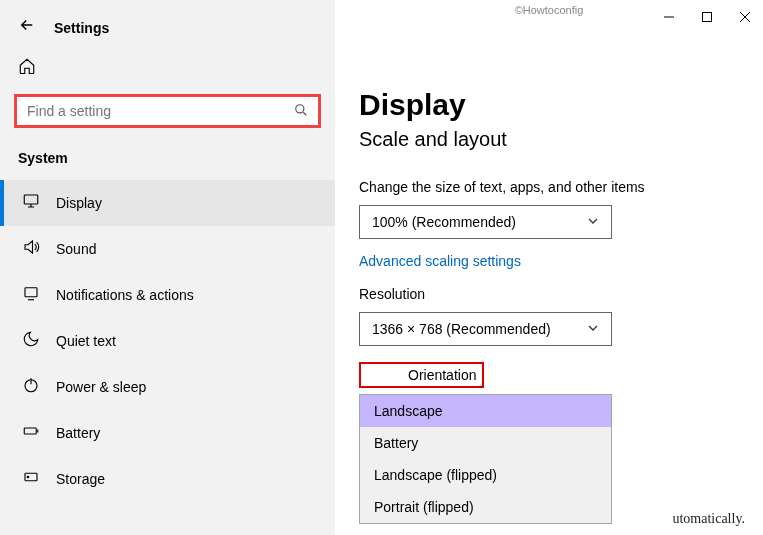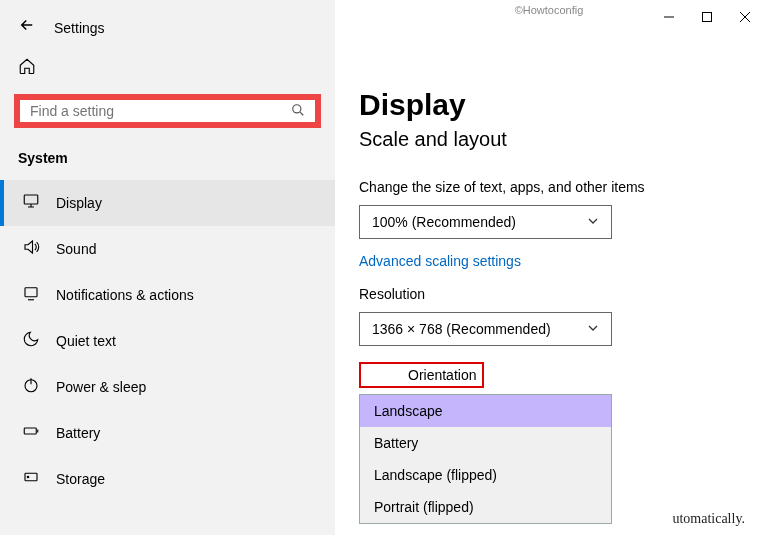--- a/index.html
+++ b/index.html
@@ -1,22 +1,22 @@
 <!DOCTYPE html>
 <html><head>
   <meta charset="utf-8">
   <style>
     * { margin: 0; padding: 0; box-sizing: border-box; font-family: 'Segoe UI', sans-serif; }
     body { width: 763px; height: 535px; display: flex; background: #fff; overflow: hidden; position: relative; }
     .sidebar { width: 335px; background: #f2f2f2; padding: 0; height: 100%; }
     .topbar { display: flex; align-items: center; padding: 16px 18px 8px 18px; gap: 18px; }
     .back { font-size: 18px; cursor: pointer; }
-    .app-title { font-size: 14px; }
+    .app-title { font-size: 14px; font-weight: bold; }
     .home { padding: 10px 18px 8px 18px; font-size: 18px; }
-    .search-wrap { margin: 6px 14px 16px 14px; border: 6px solid #ef4444; background: #fff; display: flex; align-items: center; height: 34px; padding: 0 10px; }
+    .search-wrap { margin: 6px 14px 16px 14px; border: 3px solid #ef4444; background: #fff; display: flex; align-items: center; height: 34px; padding: 0 10px; }
     .search-wrap input { border: none; outline: none; flex: 1; font-size: 14px; background: transparent; color: #666; }
     .search-icon { font-size: 14px; color: #444; }
     .category { font-weight: 600; font-size: 14px; padding: 6px 18px 14px 18px; }
     .nav-item { display: flex; align-items: center; gap: 16px; padding: 12px 18px; cursor: pointer; font-size: 14px; border-left: 4px solid transparent; }
     .nav-item.active { border-left: 4px solid #0078d7; background: #e6e6e6; }
     .nav-icon { width: 18px; text-align: center; font-size: 16px; }
     .content { flex: 1; padding: 0 24px; position: relative; }
     .watermark { position: absolute; top: 4px; left: 50%; transform: translateX(-50%); font-size: 11px; color: #888; }
     .window-controls { position: absolute; top: 10px; right: 12px; display: flex; gap: 26px; font-size: 14px; }
     .h1 { font-size: 30px; font-weight: 600; margin-top: 88px; }

